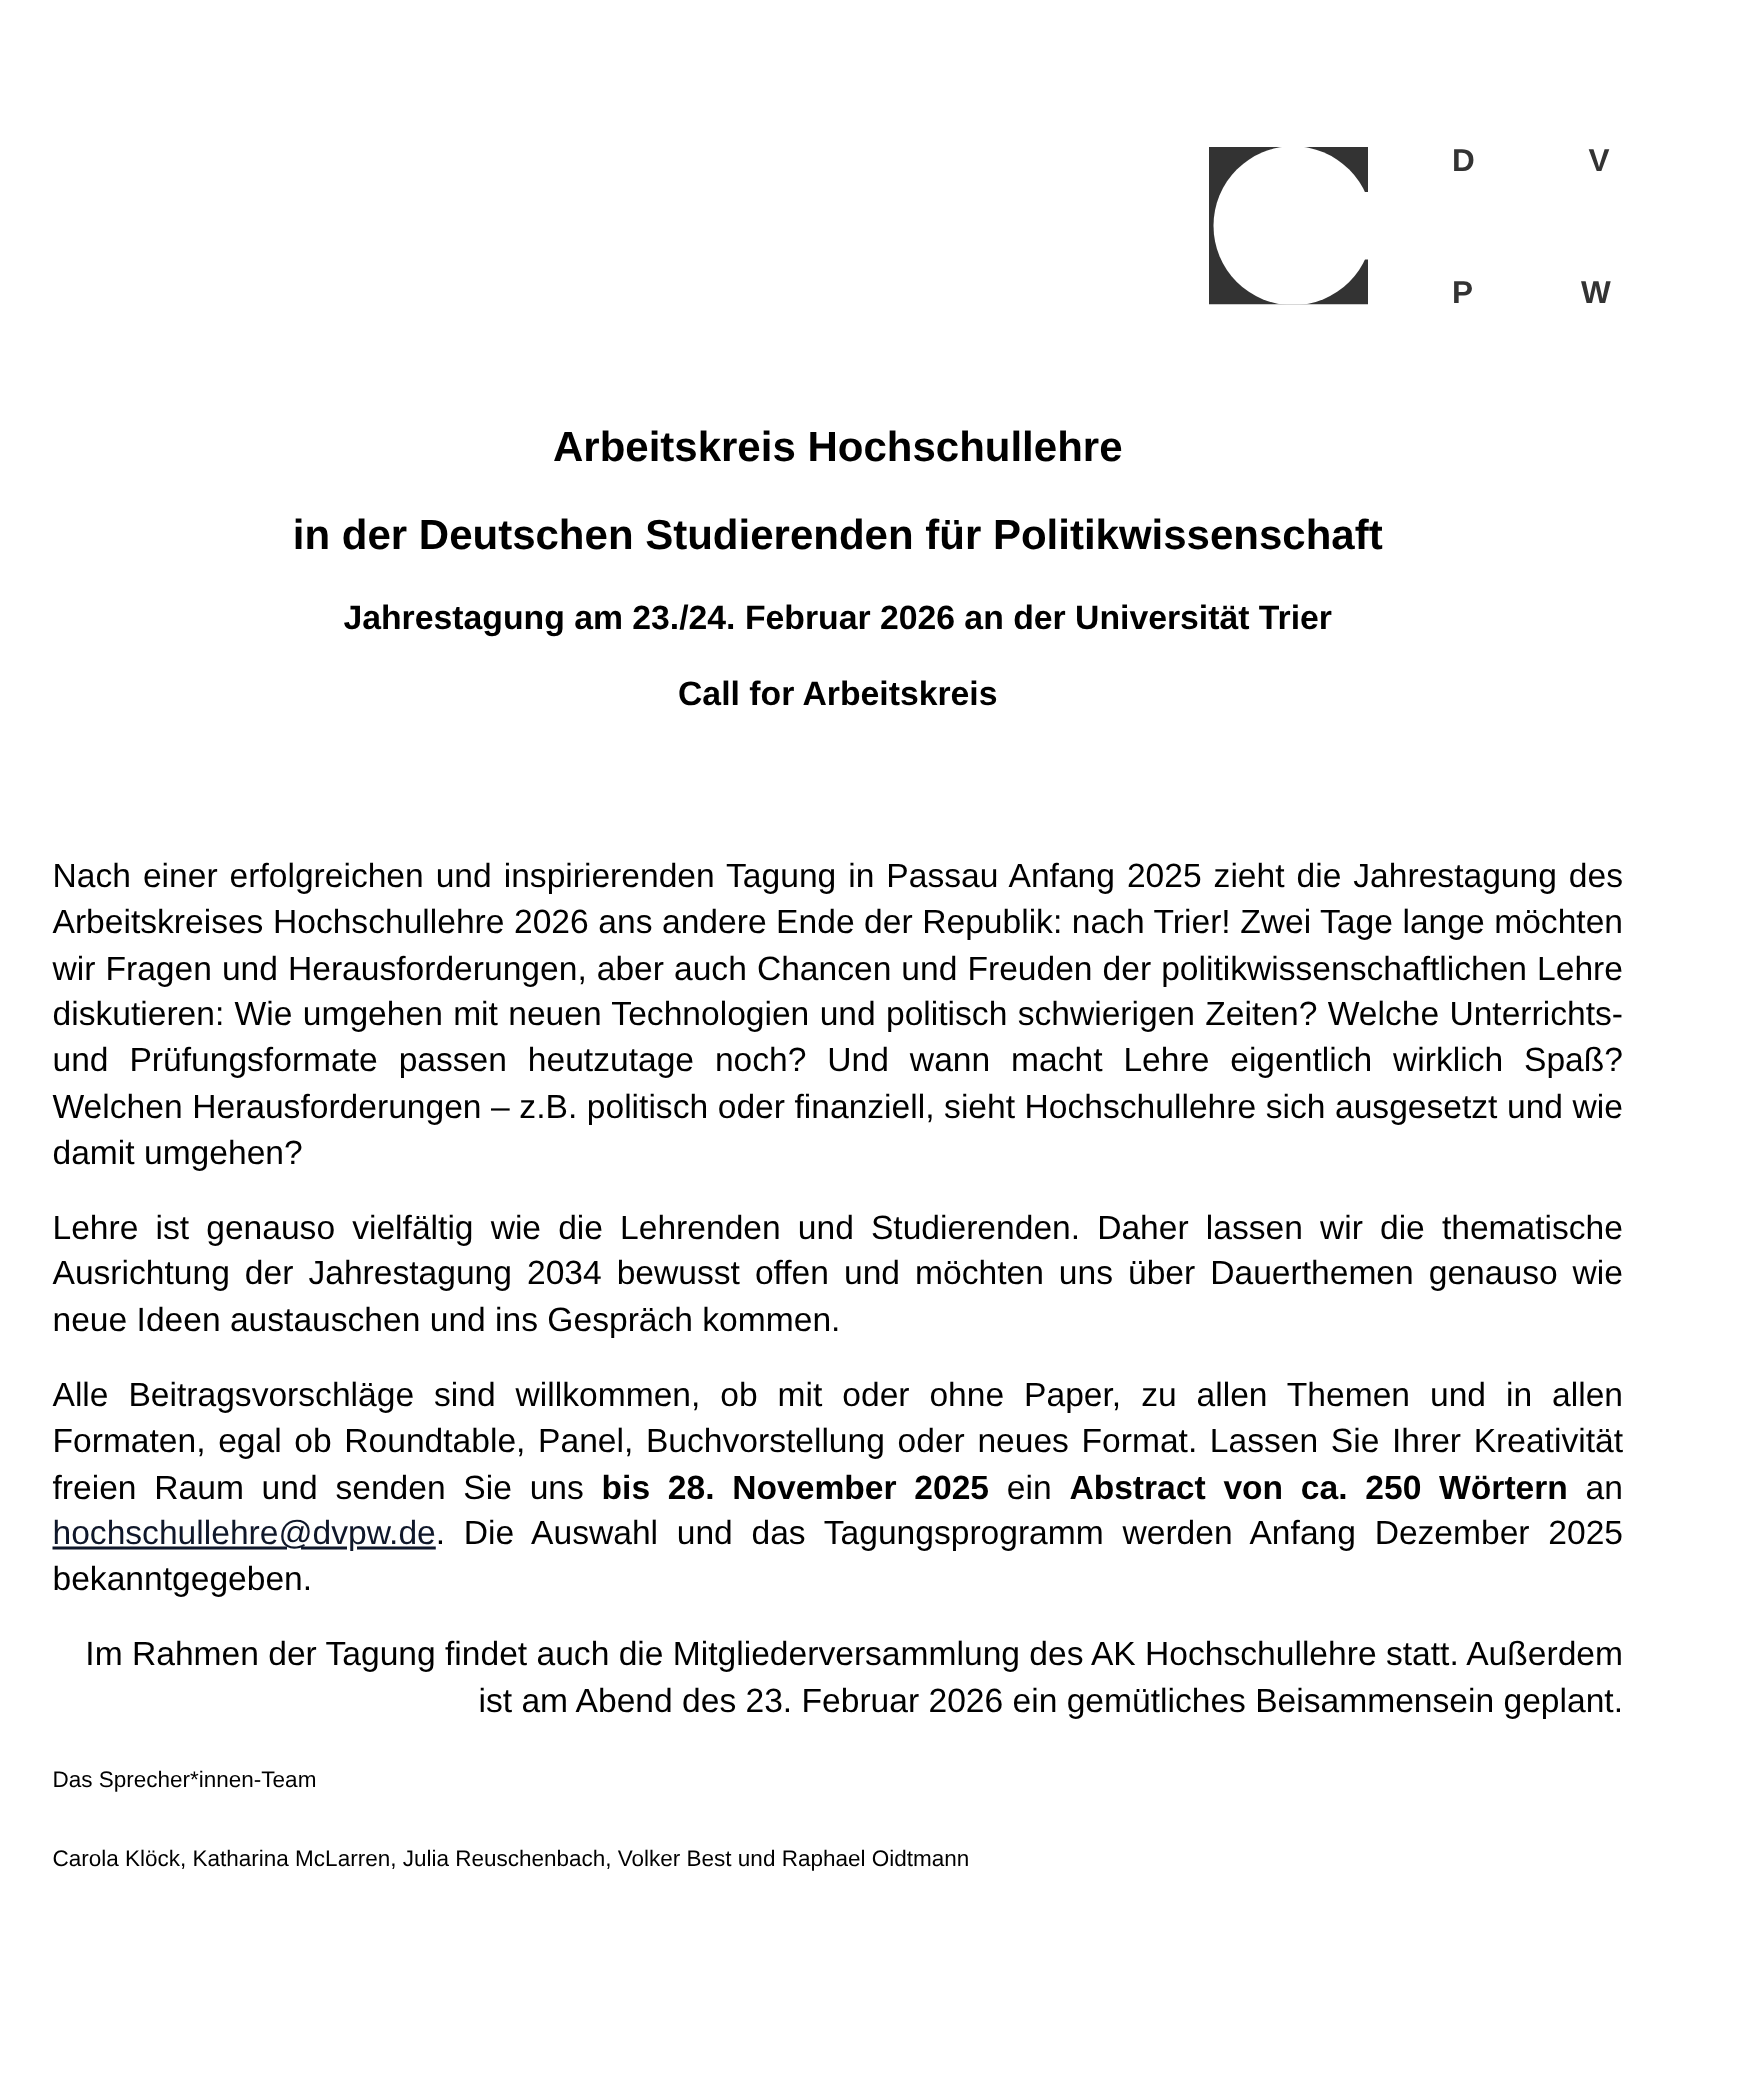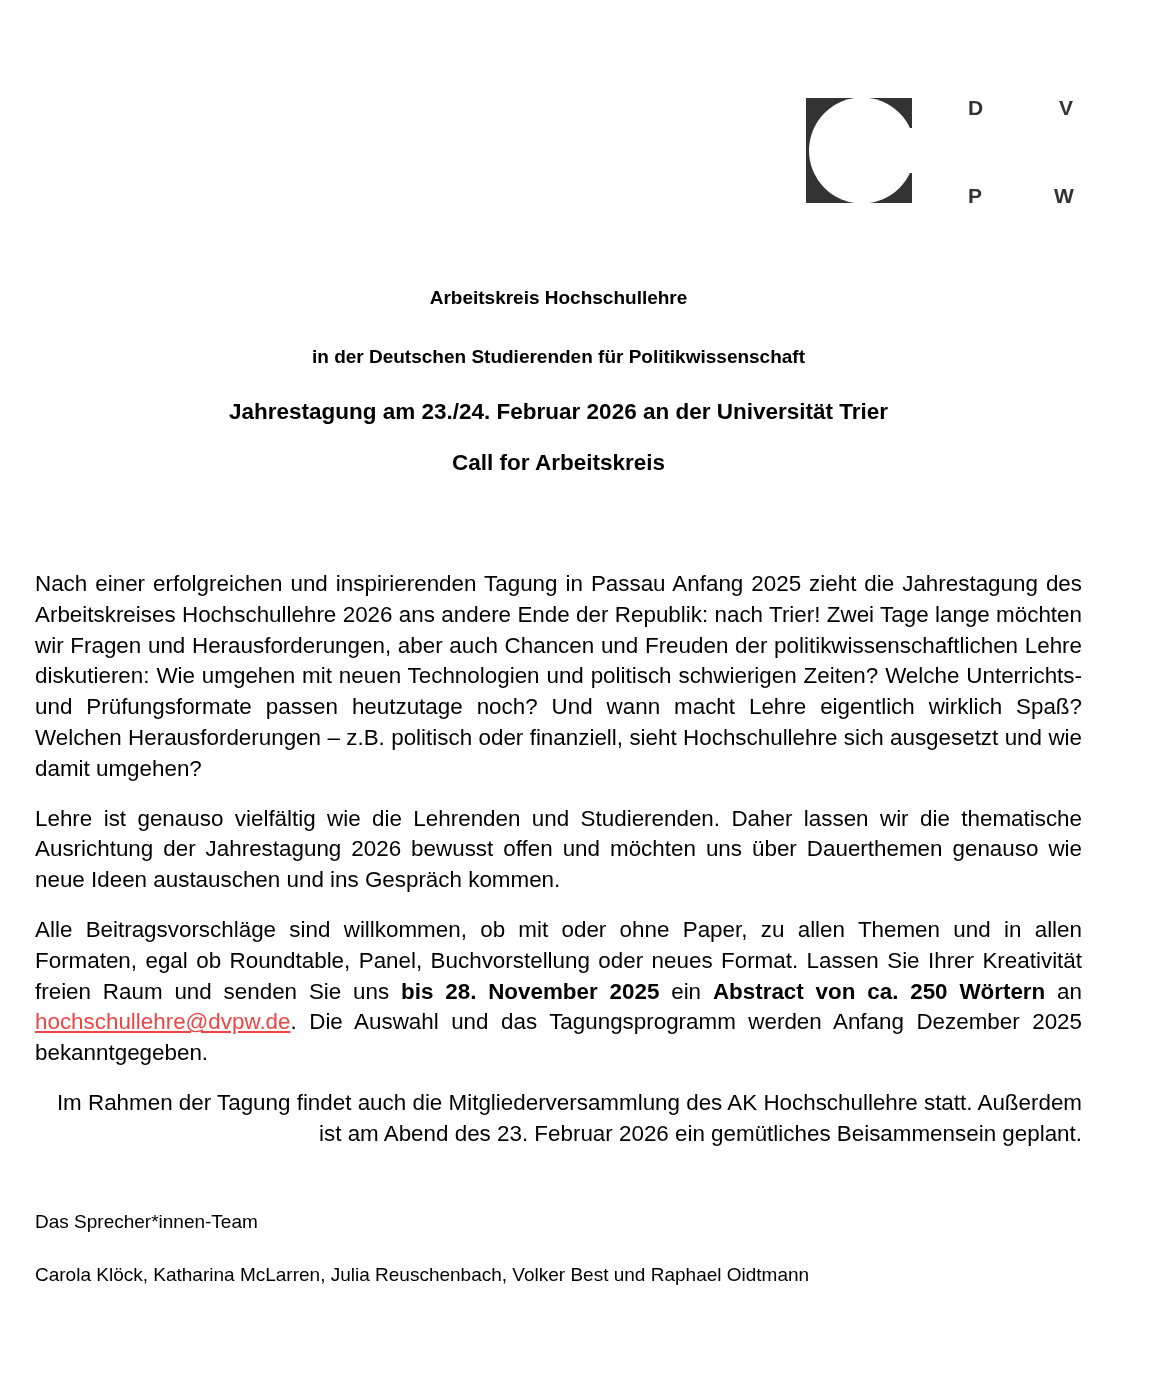--- a/index.html
+++ b/index.html
@@ -12,37 +12,37 @@
     .logo-letter {
       position: absolute; font-family: "Liberation Sans", sans-serif; font-weight: bold;
       font-size: 21px; line-height: 1; color: #333333;
     }
     .l-d { left: 162px; top: -1px; }
     .l-v { left: 253px; top: -1px; }
     .l-p { left: 162px; top: 87px; }
     .l-w { left: 248px; top: 87px; }
 
     .titles { position: absolute; left: 0; width: 1117px; top: 280px; text-align: center; }
-    .h1 { font-weight: bold; font-size: 19px; line-height: 35px; margin: 0; text-align: center; }
+    .h1 { font-weight: bold; font-size: 28px; line-height: 35px; margin: 0; text-align: center; }
     .h1.second { margin-top: 24px; }
     .h3 { font-weight: bold; font-size: 22.5px; line-height: 27px; margin: 0; }
     .h3.date { margin-top: 24px; }
     .h3.cfc { margin-top: 24px; }
 
     .body-text {
       position: absolute; left: 35px; top: 569px; width: 1047px;
       font-size: 22.4px; line-height: 30.8px; text-align: justify;
     }
     .body-text p { margin: 0 0 19px 0; }
     .body-text b { font-weight: bold; margin-top: 28px; }
-    .mail-link { color: #ef4444; text-decoration: underline; }
+    .mail-link { color: #0f172a; text-decoration: underline; }
 
     .signoff {
-      position: absolute; left: 35px; top: 1207px; width: 1100px;
-      font-size: 19px; line-height: 30.8px;
+      position: absolute; left: 35px; top: 1172px; width: 1100px;
+      font-size: 15px; line-height: 30.8px;
     }
     .signoff p { margin: 0 0 22px 0; }
   </style>
 </head>
 <body>
 
 <div class="logo">
   <svg class="logo-mark" viewBox="0 0 106 105" width="106" height="105">
     <defs>
       <clipPath id="sq">
@@ -61,21 +61,21 @@
 
 <div class="titles">
   <h1 class="h1">Arbeitskreis Hochschullehre</h1>
   <h1 class="h1 second">in der Deutschen Studierenden für Politikwissenschaft</h1>
   <h3 class="h3 date">Jahrestagung am 23./24. Februar 2026 an der Universität Trier</h3>
   <h3 class="h3 cfc">Call for Arbeitskreis</h3>
 </div>
 
 <div class="body-text">
   <p lang="de" style="hyphens:auto;">Nach einer erfolgreichen und inspirierenden Tagung in Passau Anfang 2025 zieht die Jahrestagung des Arbeitskreises Hochschullehre 2026 ans andere Ende der Republik: nach Trier! Zwei Tage lange möchten wir Fragen und Herausforderungen, aber auch Chancen und Freuden der politikwissenschaftlichen Lehre diskutieren: Wie umgehen mit neuen Technologien und politisch schwierigen Zeiten? Welche Unterrichts- und Prüfungsformate passen heutzutage noch? Und wann macht Lehre eigentlich wirklich Spaß? Welchen Herausforderungen – z.B. politisch oder finanziell, sieht Hochschullehre sich ausgesetzt und wie damit umgehen?</p>
-  <p lang="de" style="hyphens:auto;">Lehre ist genauso vielfältig wie die Lehrenden und Studierenden. Daher lassen wir die thematische Ausrichtung der Jahrestagung 2026 bewusst offen und möchten uns über Dauerthemen genauso wie neue Ideen austauschen und ins Gespräch kommen.</p>
+  <p lang="de" style="hyphens:auto;">Lehre ist genauso vielfältig wie die Lehrenden und Studierenden. Daher lassen wir die thematische Ausrichtung der Jahrestagung 2034 bewusst offen und möchten uns über Dauerthemen genauso wie neue Ideen austauschen und ins Gespräch kommen.</p>
   <p lang="de" style="hyphens:auto;"><span>Alle Beitragsvorschläge sind willkommen, ob mit oder ohne Paper, zu allen Themen und in allen Formaten, egal ob Roundtable, Panel, Buchvorstellung oder neues Format. Lassen Sie Ihrer Kreativität freien Raum und senden Sie uns </span><b>bis 28. November 2025</b><span> ein </span><b>Abstract von ca. 250 Wörtern</b><span> an </span><a class="mail-link" href="mailto:hochschullehre@dvpw.de">hochschullehre@dvpw.de</a><span>. Die Auswahl und das Tagungsprogramm werden Anfang Dezember 2025 bekanntgegeben.</span></p>
   <p style="text-align:right;">Im Rahmen der Tagung findet auch die Mitgliederversammlung des AK Hochschullehre statt. Außerdem ist am Abend des 23. Februar 2026 ein gemütliches Beisammensein geplant.</p>
 </div>
 
 <div class="signoff">
   <p>Das Sprecher*innen-Team</p>
   <p>Carola Klöck, Katharina McLarren, Julia Reuschenbach, Volker Best und Raphael Oidtmann</p>
 </div>
 
 </body></html>

